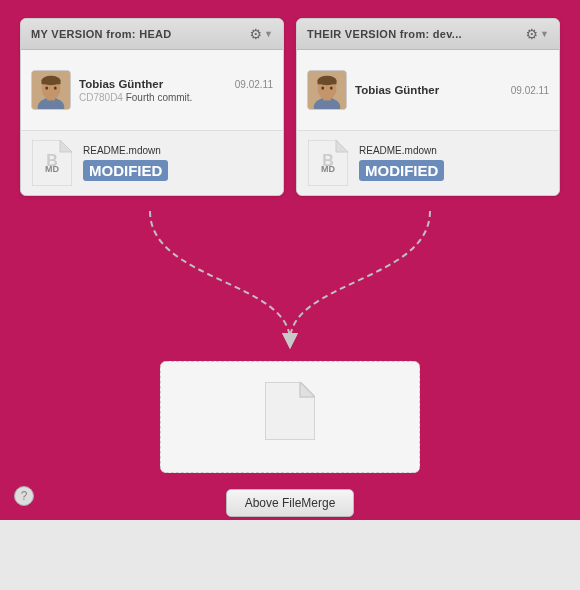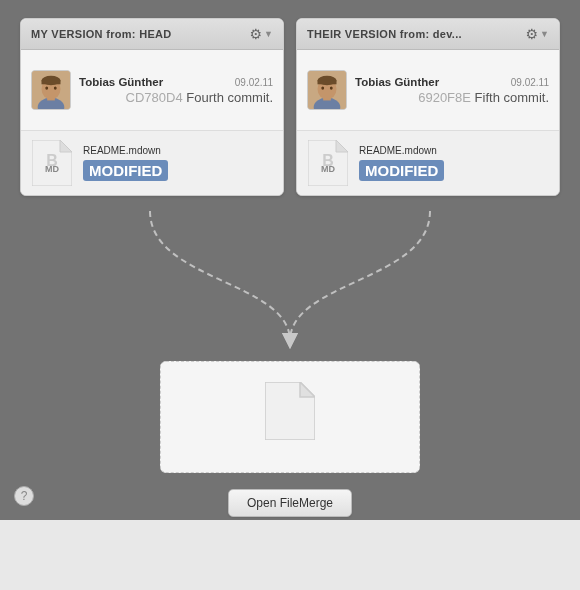--- a/index.html
+++ b/index.html
@@ -9,21 +9,21 @@
       background: #e8e8e8;
       font-family: -apple-system, 'Helvetica Neue', Arial, sans-serif;
       font-size: 12px;
       color: #333;
       overflow: hidden;
     }
 
     .main-container {
       width: 580px;
       height: 520px;
-      background: #737373;
+      background: #be185d;
       position: relative;
       display: flex;
       flex-direction: column;
       align-items: center;
       padding-top: 18px;
     }
 
     
     .panels-row {
       display: flex;
@@ -113,24 +113,23 @@
       font-weight: bold;
       color: #333;
     }
 
     .commit-date {
       font-size: 10px;
       color: #888;
     }
 
     .commit-hash-msg {
-      font-size: 13px;
+      font-size: 10px;
       color: #888;
       margin-top: 2px;
-      text-align: right;
     }
 
     .commit-hash {
       color: #aaa;
     }
 
     .commit-msg {
       color: #555;
     }
 
@@ -333,25 +332,20 @@
             <rect x="10" y="10" width="20" height="4" fill="#6b4c2a"></rect>
             <ellipse cx="15.5" cy="18" rx="1.5" ry="1.8" fill="#5a3a1a"></ellipse>
             <ellipse cx="24.5" cy="18" rx="1.5" ry="1.8" fill="#5a3a1a"></ellipse>
           </svg>
         </div>
         <div class="commit-details">
           <div class="commit-author-row">
             <span class="commit-author">Tobias Günther</span>
             <span class="commit-date">09.02.11</span>
           </div>
-          <div class="commit-hash-msg">
-            <span class="commit-hash">6920F8E</span>
-            <span> </span>
-            <span class="commit-msg">Fifth commit.</span>
-          </div>
         </div>
       </div>
 
       <div class="file-row">
         <div class="file-icon">
           <svg viewBox="0 0 40 46" xmlns="http://www.w3.org/2000/svg">
             <polygon points="0,0 28,0 40,12 40,46 0,46" fill="#f0f0f0" stroke="#ccc" stroke-width="1"></polygon>
             <polygon points="28,0 28,12 40,12" fill="#ddd" stroke="#ccc" stroke-width="1"></polygon>
             <text x="20" y="32" text-anchor="middle" font-size="9" fill="#888" font-weight="bold">MD</text>
             <text x="20" y="26" text-anchor="middle" font-size="16" fill="#ccc" font-weight="bold">B</text>
@@ -381,19 +375,19 @@
 
   <div class="output-box">
     <div class="output-file-icon">
       <svg viewBox="0 0 50 58" xmlns="http://www.w3.org/2000/svg" width="50" height="58">
         <polygon points="0,0 35,0 50,15 50,58 0,58" fill="#f0f0f0" stroke="#ccc" stroke-width="1.5"></polygon>
         <polygon points="35,0 35,15 50,15" fill="#e0e0e0" stroke="#ccc" stroke-width="1.5"></polygon>
       </svg>
     </div>
   </div>
 
-  <button class="open-filemerge-btn">Open FileMerge</button>
+  <button class="open-filemerge-btn">Above FileMerge</button>
 
   <div class="help-btn">
     <span>?</span>
   </div>
 
 </div>
 
 </body></html>

